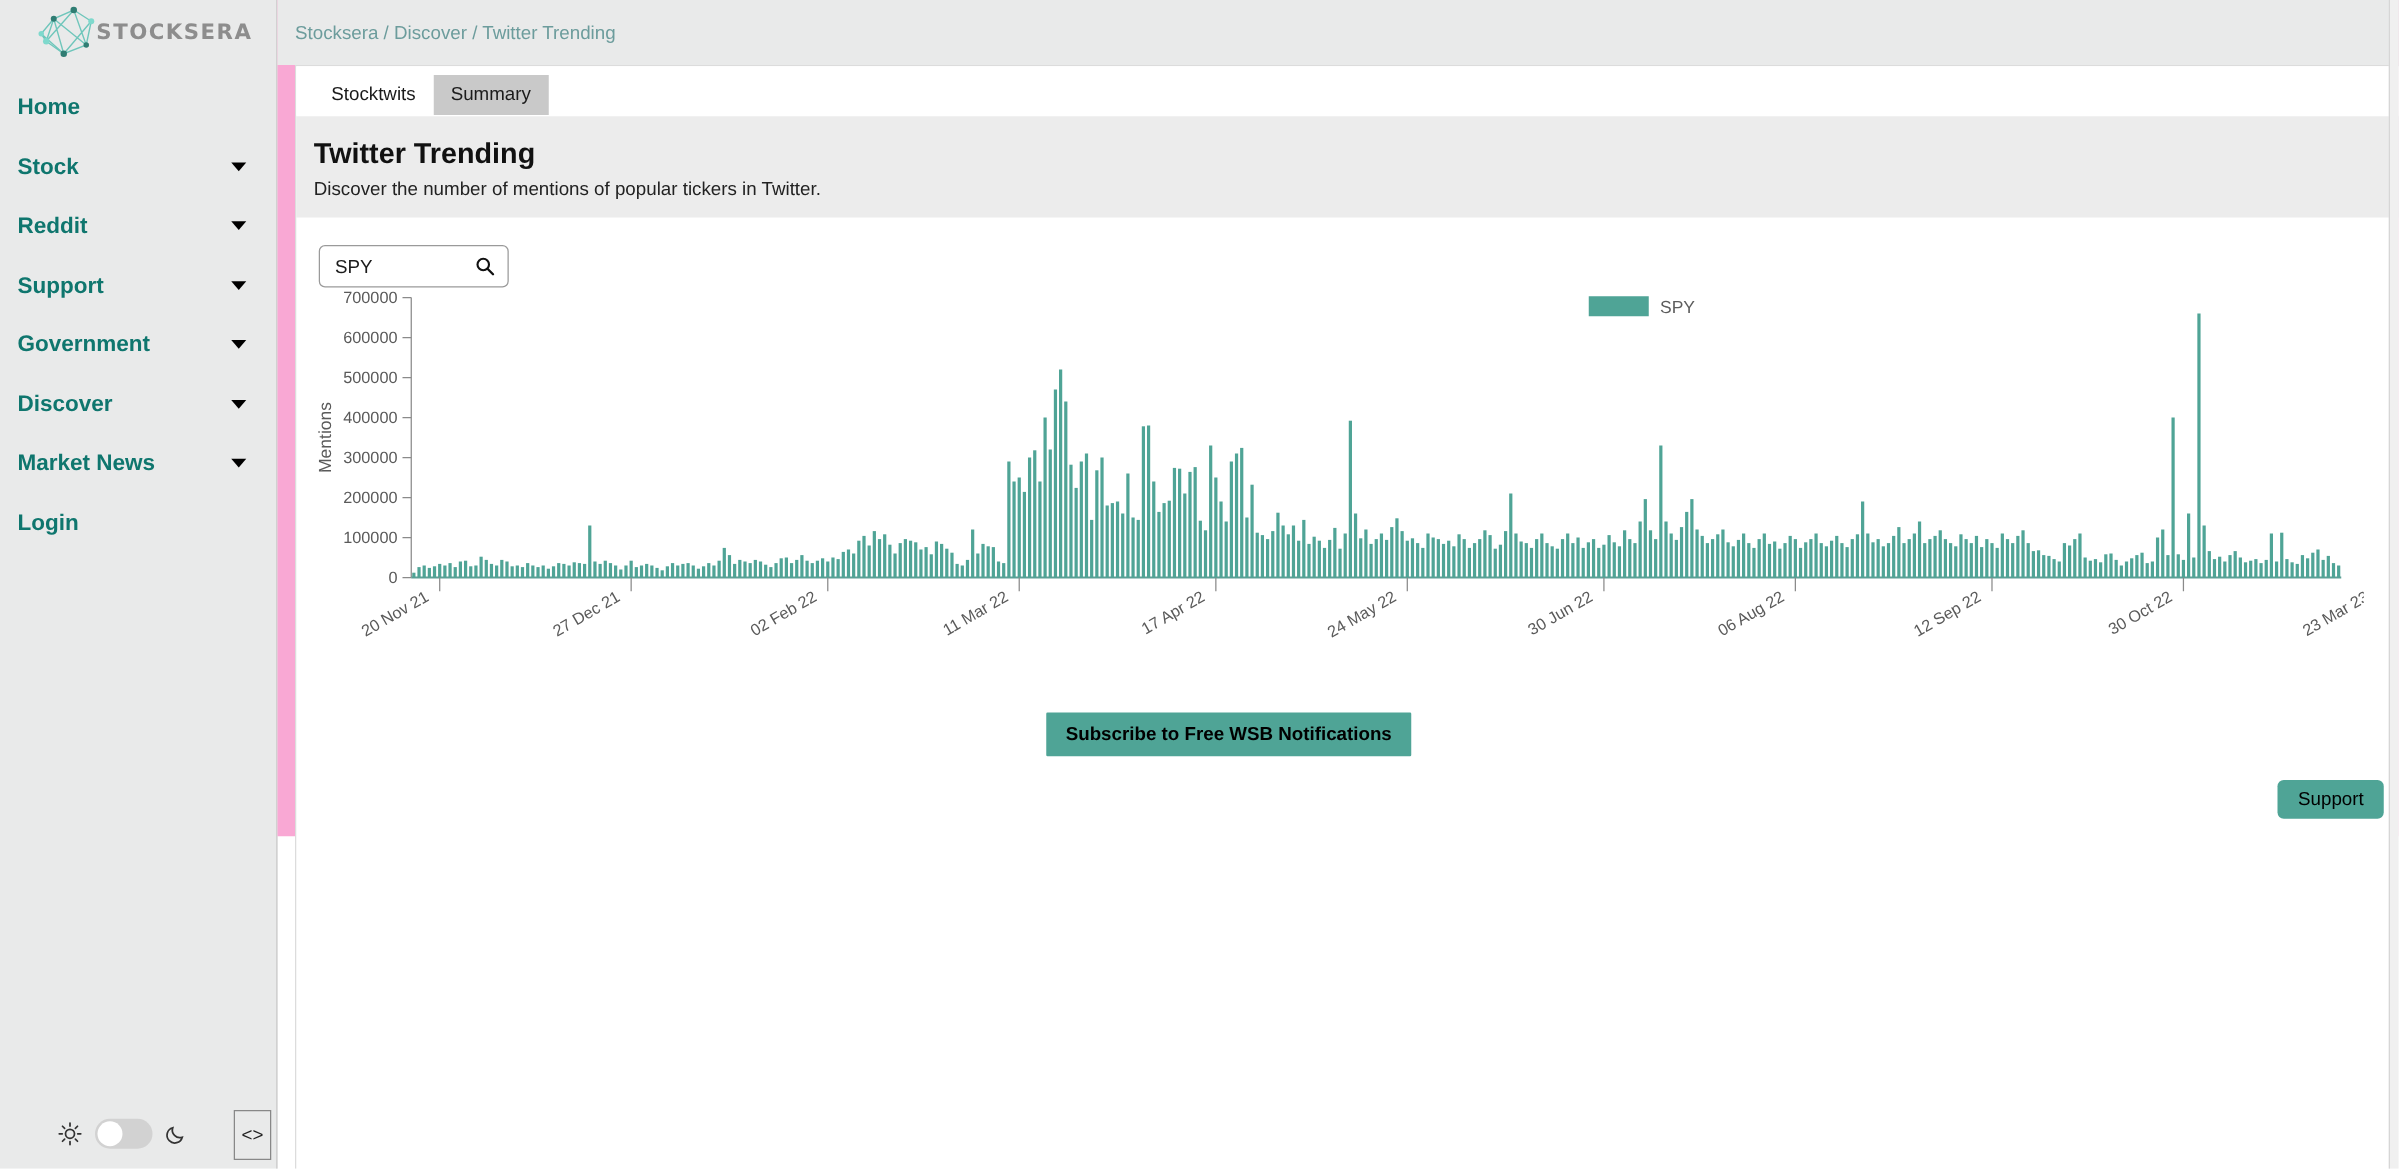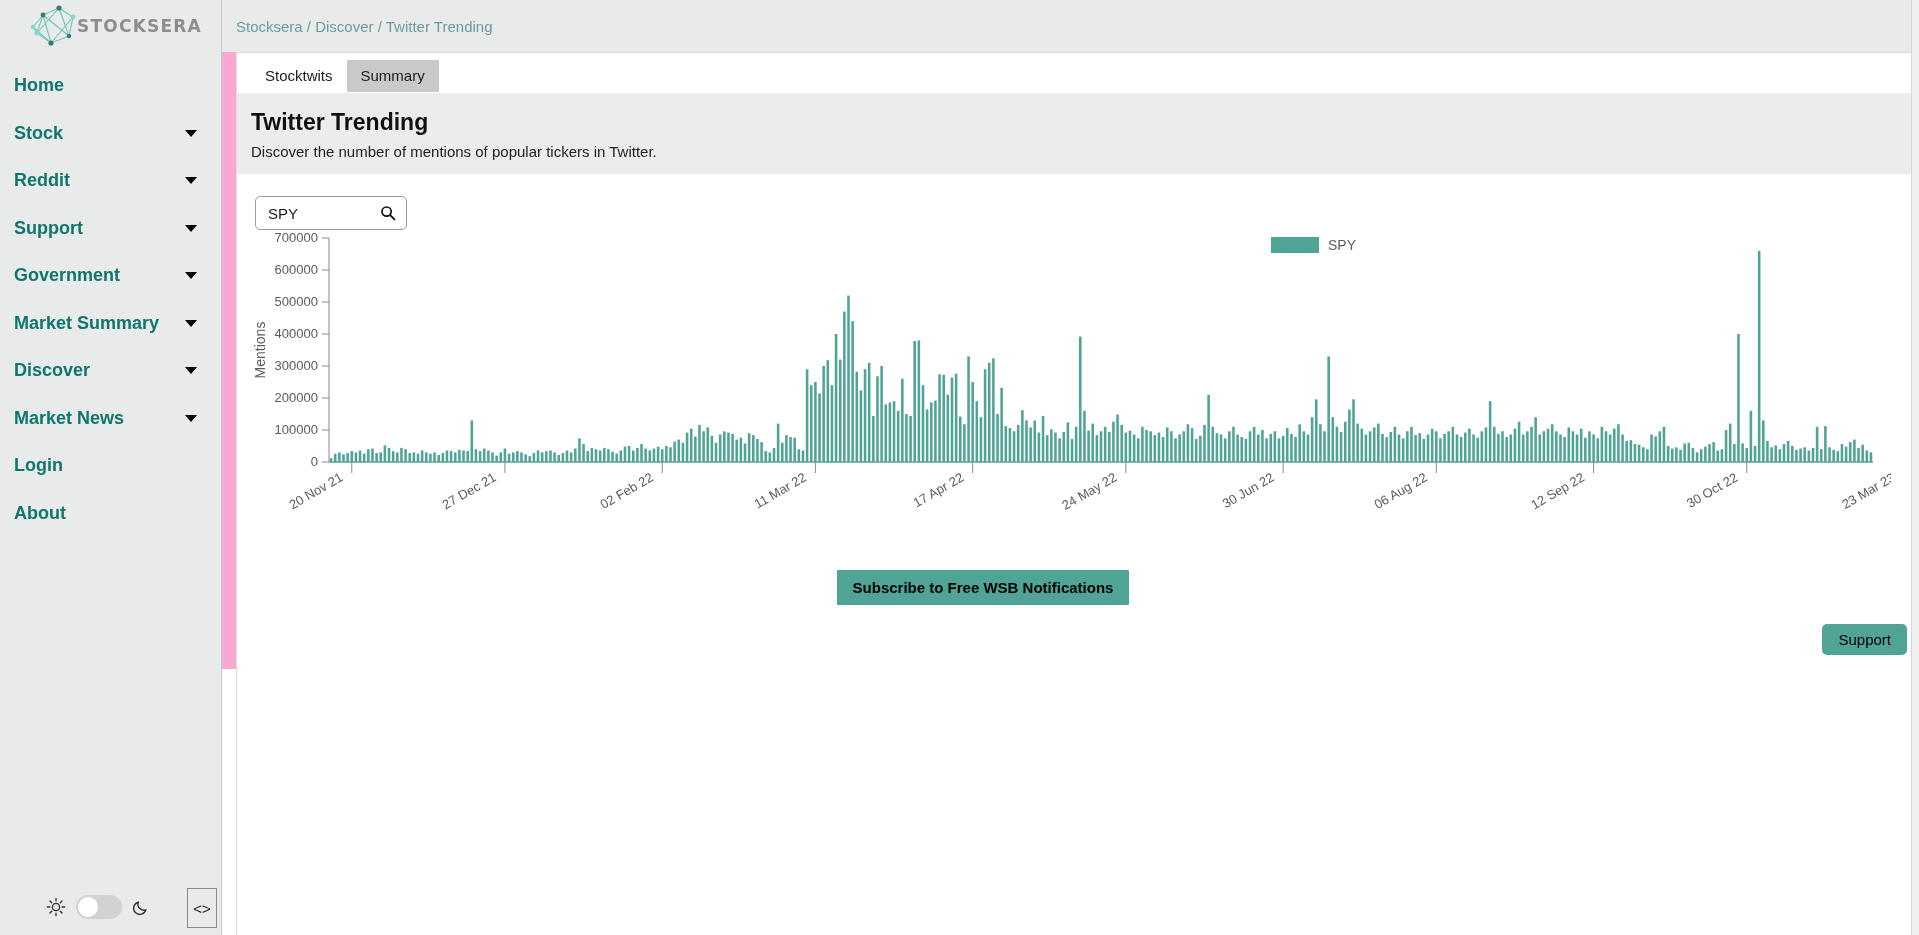--- a/index.html
+++ b/index.html
@@ -207,36 +207,29 @@
       </div>
       <div class="nav-item">
         <span class="label">Support</span>
         <span class="caret"></span>
       </div>
       <div class="nav-item">
         <span class="label">Government</span>
         <span class="caret"></span>
       </div>
       <div class="nav-item">
-        <span class="label">Market Summary</span>
-        <span class="caret"></span>
-      </div>
-      <div class="nav-item">
         <span class="label">Discover</span>
         <span class="caret"></span>
       </div>
       <div class="nav-item">
         <span class="label">Market News</span>
         <span class="caret"></span>
       </div>
       <div class="nav-item">
         <span class="label">Login</span>
-      </div>
-      <div class="nav-item">
-        <span class="label">About</span>
       </div>
     </nav>
 
     <div class="sidebar-bottom">
       <span class="sun-icon">
         <svg width="20" height="20" viewBox="0 0 20 20">
           <circle cx="10" cy="10" r="3.6" fill="none" stroke="#333" stroke-width="1.4"></circle>
           <g stroke="#333" stroke-width="1.4" stroke-linecap="round">
             <path d="M10 1.4v2.4M10 16.2v2.4M1.4 10h2.4M16.2 10h2.4M4 4l1.7 1.7M14.3 14.3L16 16M16 4l-1.7 1.7M5.7 14.3L4 16"></path>
           </g>

